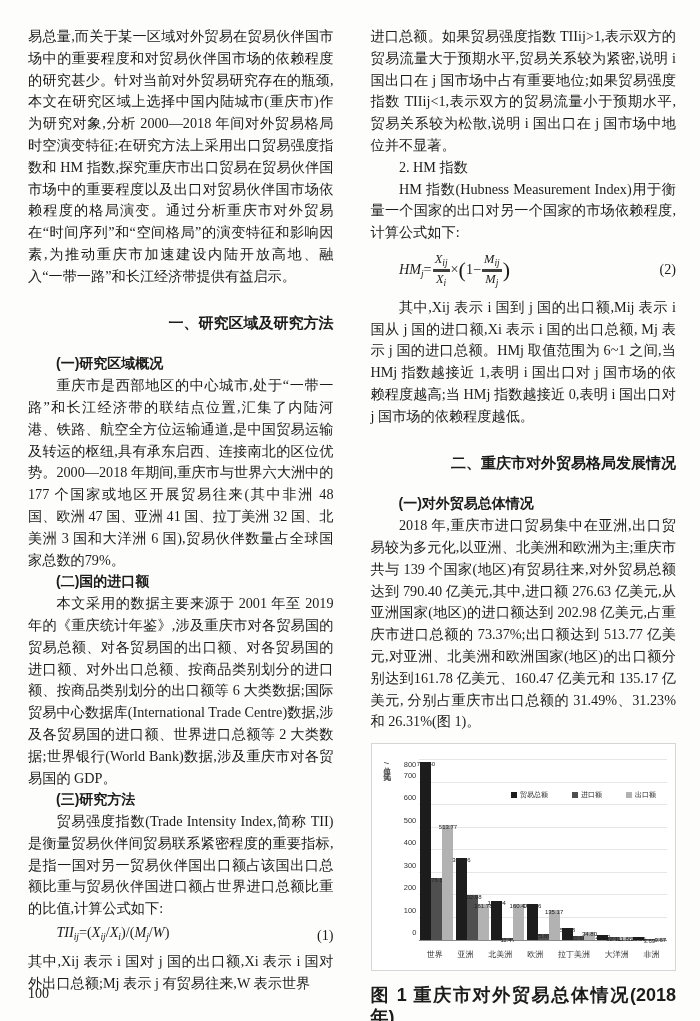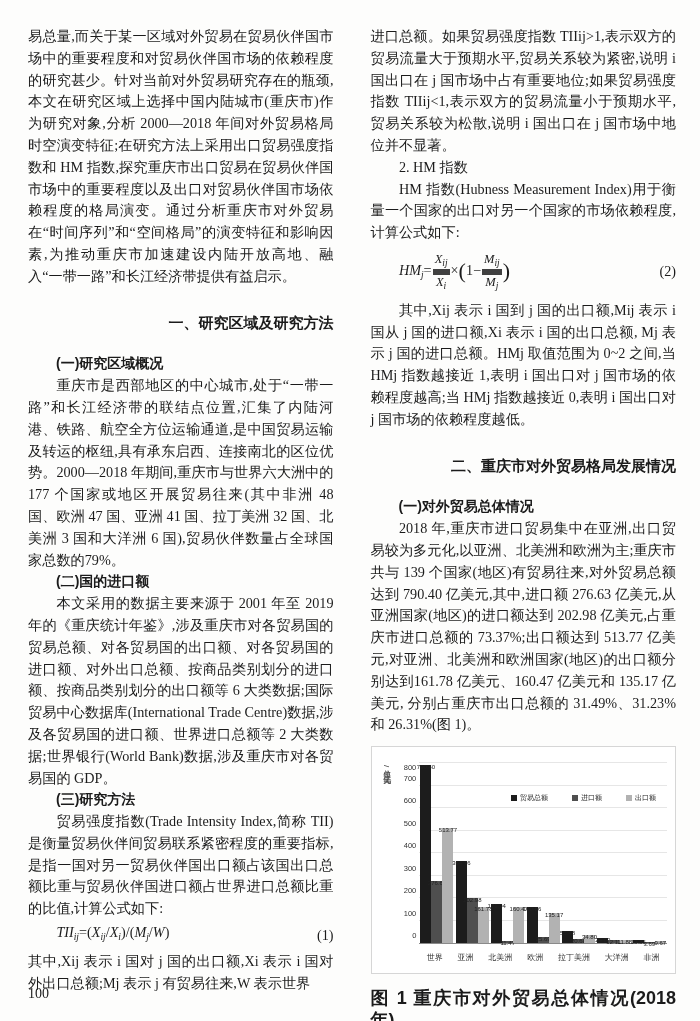--- a/index.html
+++ b/index.html
@@ -45,21 +45,21 @@
     display:flex;justify-content:space-between;align-items:center;
     margin:2px 0;padding-left:2em;
   }
   .formula-row.tall{margin:8px 0;}
   .formula{white-space:nowrap;}
   .seg-n{font-style:normal;}
   .seg-i{font-style:italic;}
   .seg-is{font-style:italic;font-size:9.5px;vertical-align:-3px;}
   .seg-big{font-style:normal;font-size:1.55em;vertical-align:-3px;}
   .frac{display:inline-flex;flex-direction:column;text-align:center;vertical-align:middle;line-height:1.15;font-size:12.5px;margin:0 1px;}
-  .frac .num{border-bottom:6px solid #404040;padding:0 2px;}
+  .frac .num{border-bottom:3px solid #404040;padding:0 2px;}
   .frac .den{padding:0 2px;}
   .eq-number{font-style:normal;}
   
   .chart-figure{
     margin-top:10px;
     border:1px solid #d6d6d6;
     background:#fff;
     padding:16px 8px 4px 4px;
     box-sizing:border-box;
   }
@@ -148,21 +148,21 @@
       <div class="formula-row tall">
         <span class="formula"><span class="seg-i">HM</span><span class="seg-is">j</span><span class="seg-n">=</span><span class="frac">
               <span class="num"><span class="seg-i">X</span><span class="seg-is">ij</span></span>
               <span class="den"><span class="seg-i">X</span><span class="seg-is">i</span></span>
             </span><span class="seg-n">×</span><span class="seg-big">(</span><span class="seg-n">1−</span><span class="frac">
               <span class="num"><span class="seg-i">M</span><span class="seg-is">ij</span></span>
               <span class="den"><span class="seg-i">M</span><span class="seg-is">j</span></span>
             </span><span class="seg-big">)</span></span>
         <span class="eq-number">(2)</span>
       </div>
-      <p class="body">其中,Xij 表示 i 国到 j 国的出口额,Mij 表示 i 国从 j 国的进口额,Xi 表示 i 国的出口总额, Mj 表示 j 国的进口总额。HMj 取值范围为 0~2 之间,当 HMj 指数越接近 1,表明 i 国出口对 j 国市场的依赖程度越高;当 HMj 指数越接近 0,表明 i 国出口对 j 国市场的依赖程度越低。</p>
+      <p class="body">其中,Xij 表示 i 国到 j 国的出口额,Mij 表示 i 国从 j 国的进口额,Xi 表示 i 国的出口总额, Mj 表示 j 国的进口总额。HMj 取值范围为 6~1 之间,当 HMj 指数越接近 1,表明 i 国出口对 j 国市场的依赖程度越高;当 HMj 指数越接近 0,表明 i 国出口对 j 国市场的依赖程度越低。</p>
       <div class="sec-heading">二、重庆市对外贸易格局发展情况</div>
       <p class="sub-heading">(一)对外贸易总体情况</p>
       <p class="body">2018 年,重庆市进口贸易集中在亚洲,出口贸易较为多元化,以亚洲、北美洲和欧洲为主;重庆市共与 139 个国家(地区)有贸易往来,对外贸易总额达到 790.40 亿美元,其中,进口额 276.63 亿美元,从亚洲国家(地区)的进口额达到 202.98 亿美元,占重庆市进口总额的 73.37%;出口额达到 513.77 亿美元,对亚洲、北美洲和欧洲国家(地区)的出口额分别达到161.78 亿美元、160.47 亿美元和 135.17 亿美元, 分别占重庆市出口总额的 31.49%、31.23%和 26.31%(图 1)。</p>
 
       <div class="chart-figure">
         <div class="chart-inner">
           <div class="y-title">单位/亿美元</div>
           <div class="y-axis">
               <span style="bottom: -4px;">0</span>
               <span style="bottom: 18.5px;">100</span>

